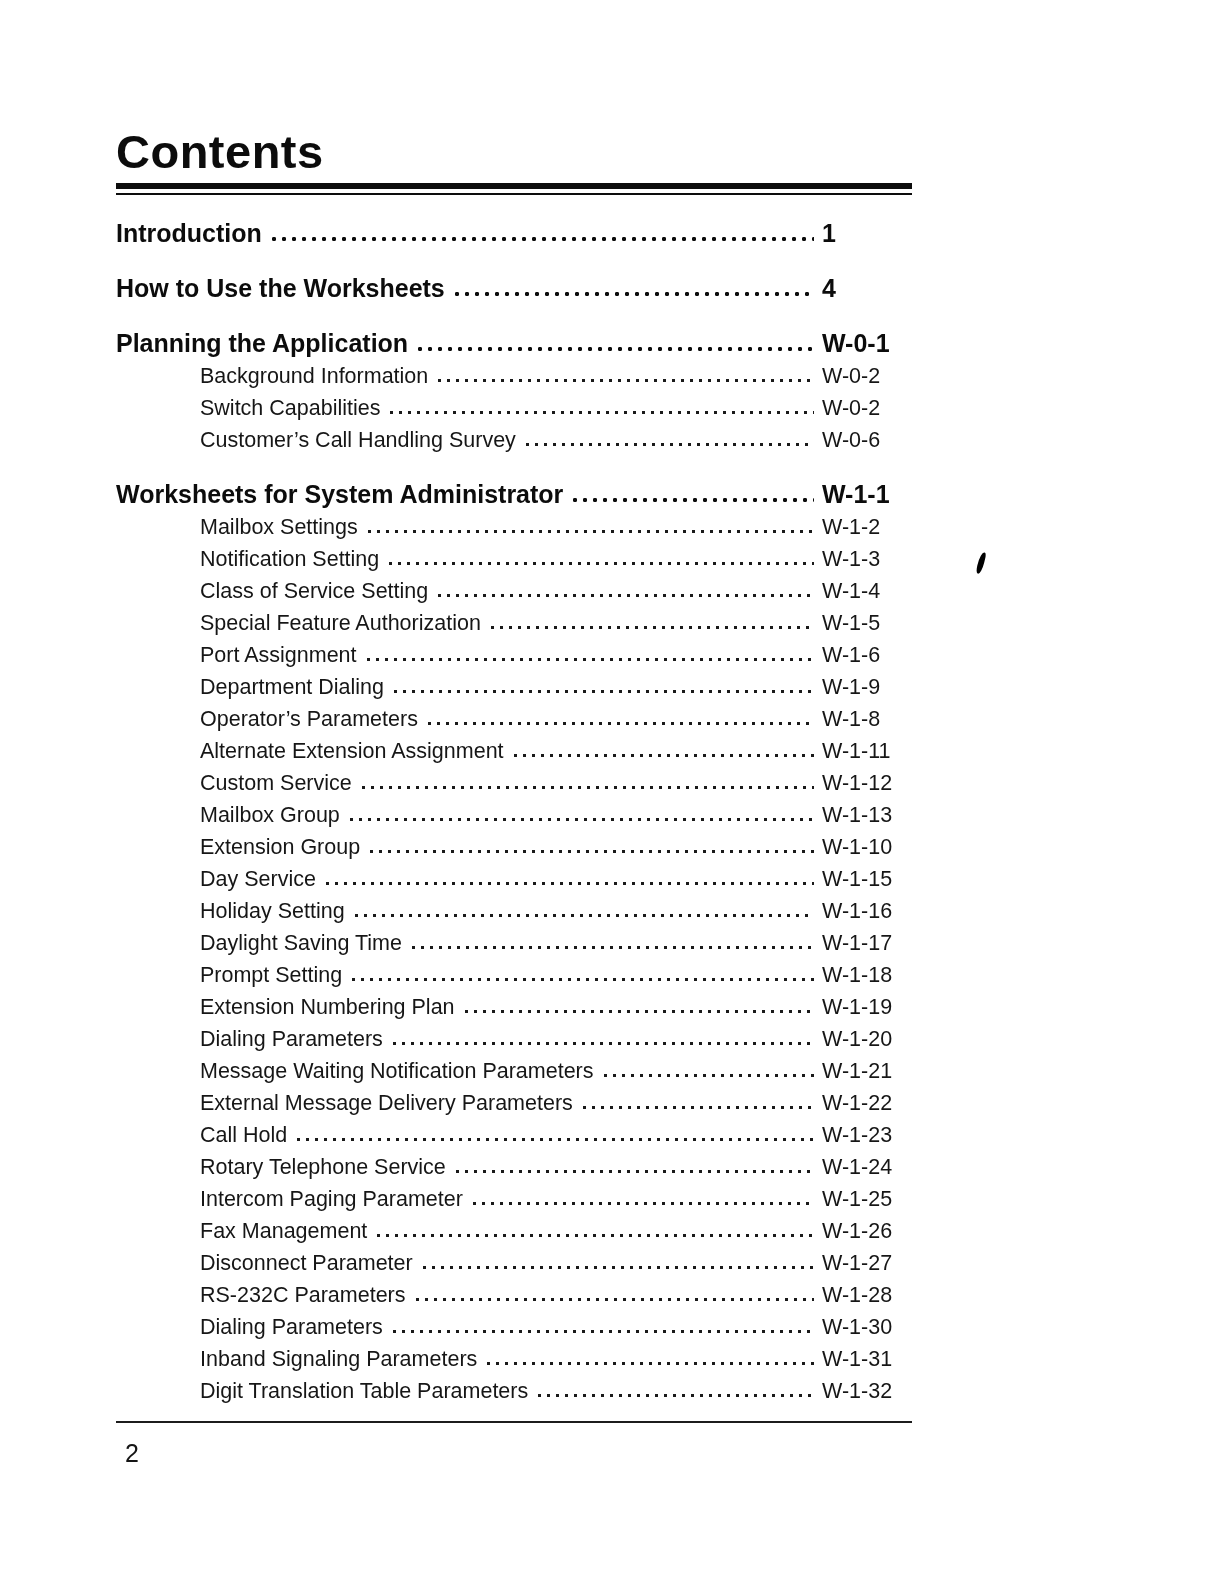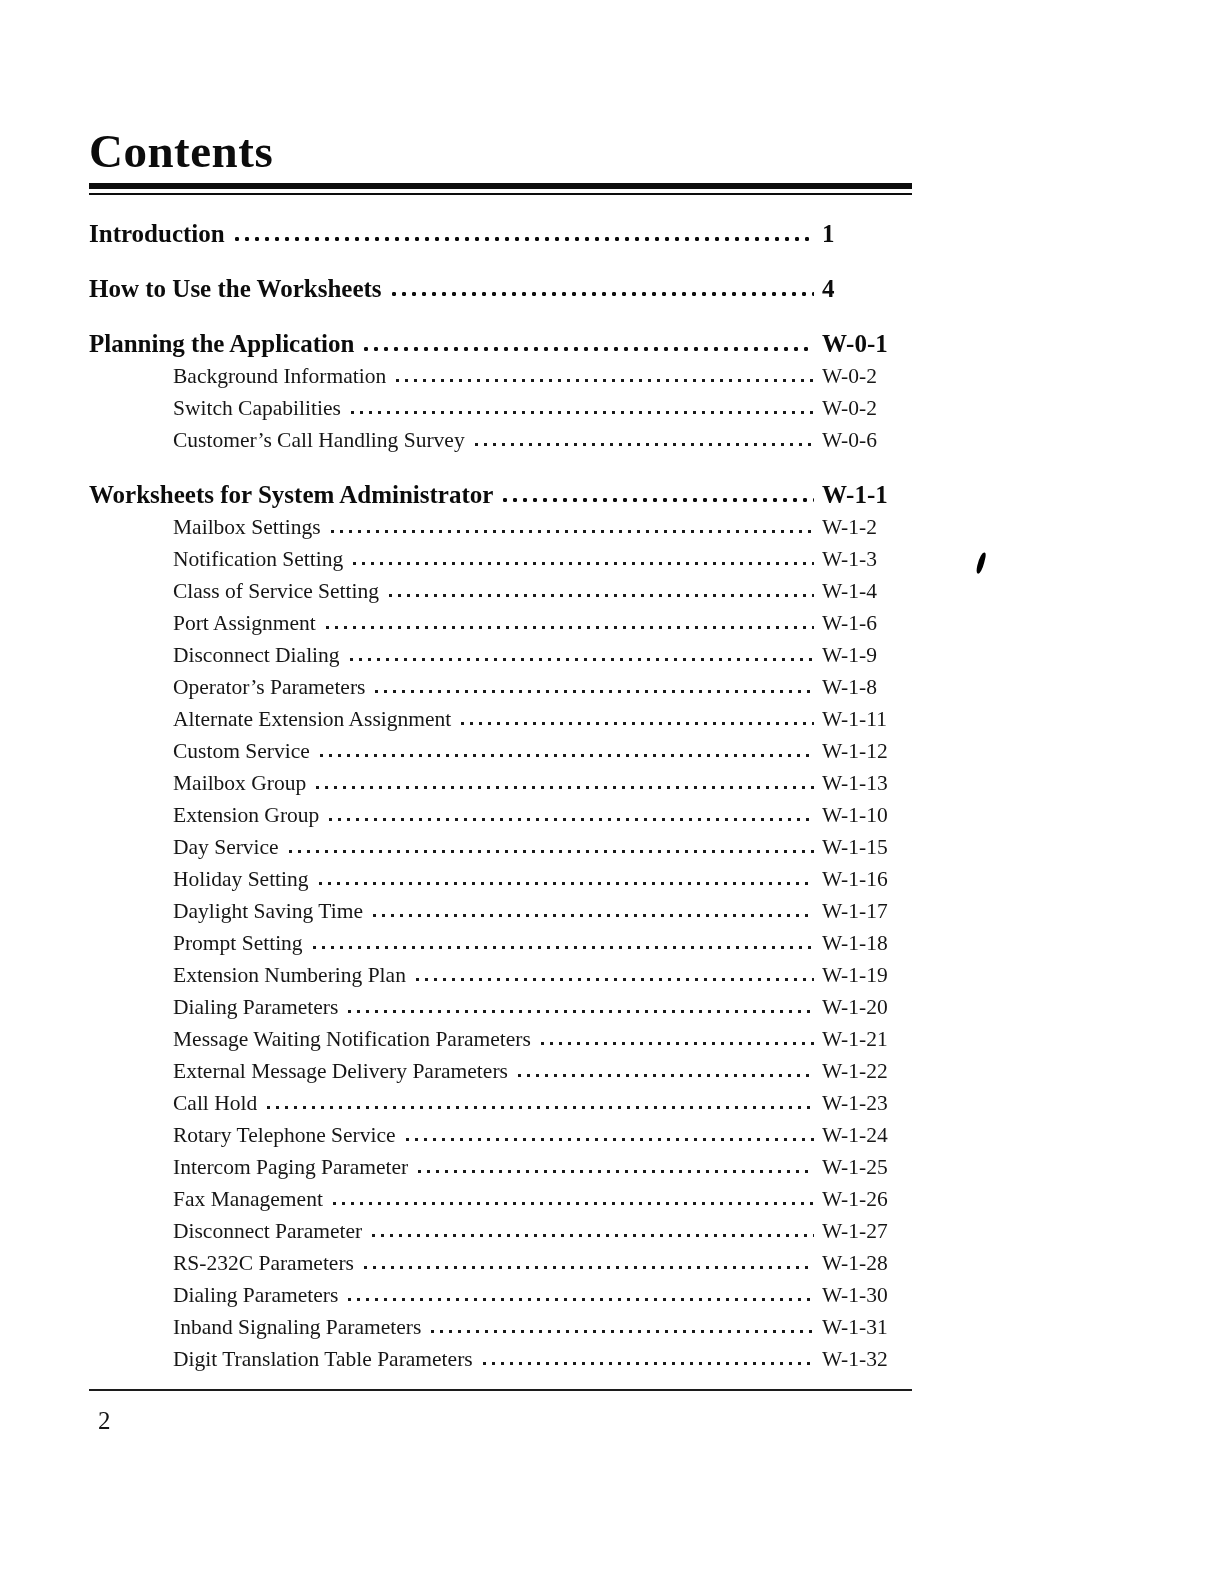--- a/index.html
+++ b/index.html
@@ -7,22 +7,22 @@
     padding: 0;
     background: #ffffff;
   }
   .page {
     position: relative;
     width: 1058px;
     height: 1588px;
     box-sizing: border-box;
     background: #ffffff;
     color: #121212;
-    font-family: Liberation Serif, serif;
-    padding: 0 146px 0 89px;
+    font-family: Liberation Sans, sans-serif;
+    padding: 0 146px 0 116px;
     overflow: hidden;
   }
   .doc-title {
     margin: 0;
     padding-top: 126px;
     font-size: 47px;
     font-weight: bold;
     letter-spacing: 0.5px;
     line-height: 1.1;
     color: #0c0c0c;
@@ -155,26 +155,31 @@
         <span class="label">Notification Setting</span>
         <span class="leader"></span>
         <span class="pagenum">W-1-3</span>
       </div>
       <div class="toc-row l2">
         <span class="label">Class of Service Setting</span>
         <span class="leader"></span>
         <span class="pagenum">W-1-4</span>
       </div>
       <div class="toc-row l2">
+        <span class="label">Special Feature Authorization</span>
+        <span class="leader"></span>
+        <span class="pagenum">W-1-5</span>
+      </div>
+      <div class="toc-row l2">
         <span class="label">Port Assignment</span>
         <span class="leader"></span>
         <span class="pagenum">W-1-6</span>
       </div>
       <div class="toc-row l2">
-        <span class="label">Disconnect Dialing</span>
+        <span class="label">Department Dialing</span>
         <span class="leader"></span>
         <span class="pagenum">W-1-9</span>
       </div>
       <div class="toc-row l2">
         <span class="label">Operator’s Parameters</span>
         <span class="leader"></span>
         <span class="pagenum">W-1-8</span>
       </div>
       <div class="toc-row l2">
         <span class="label">Alternate Extension Assignment</span>

